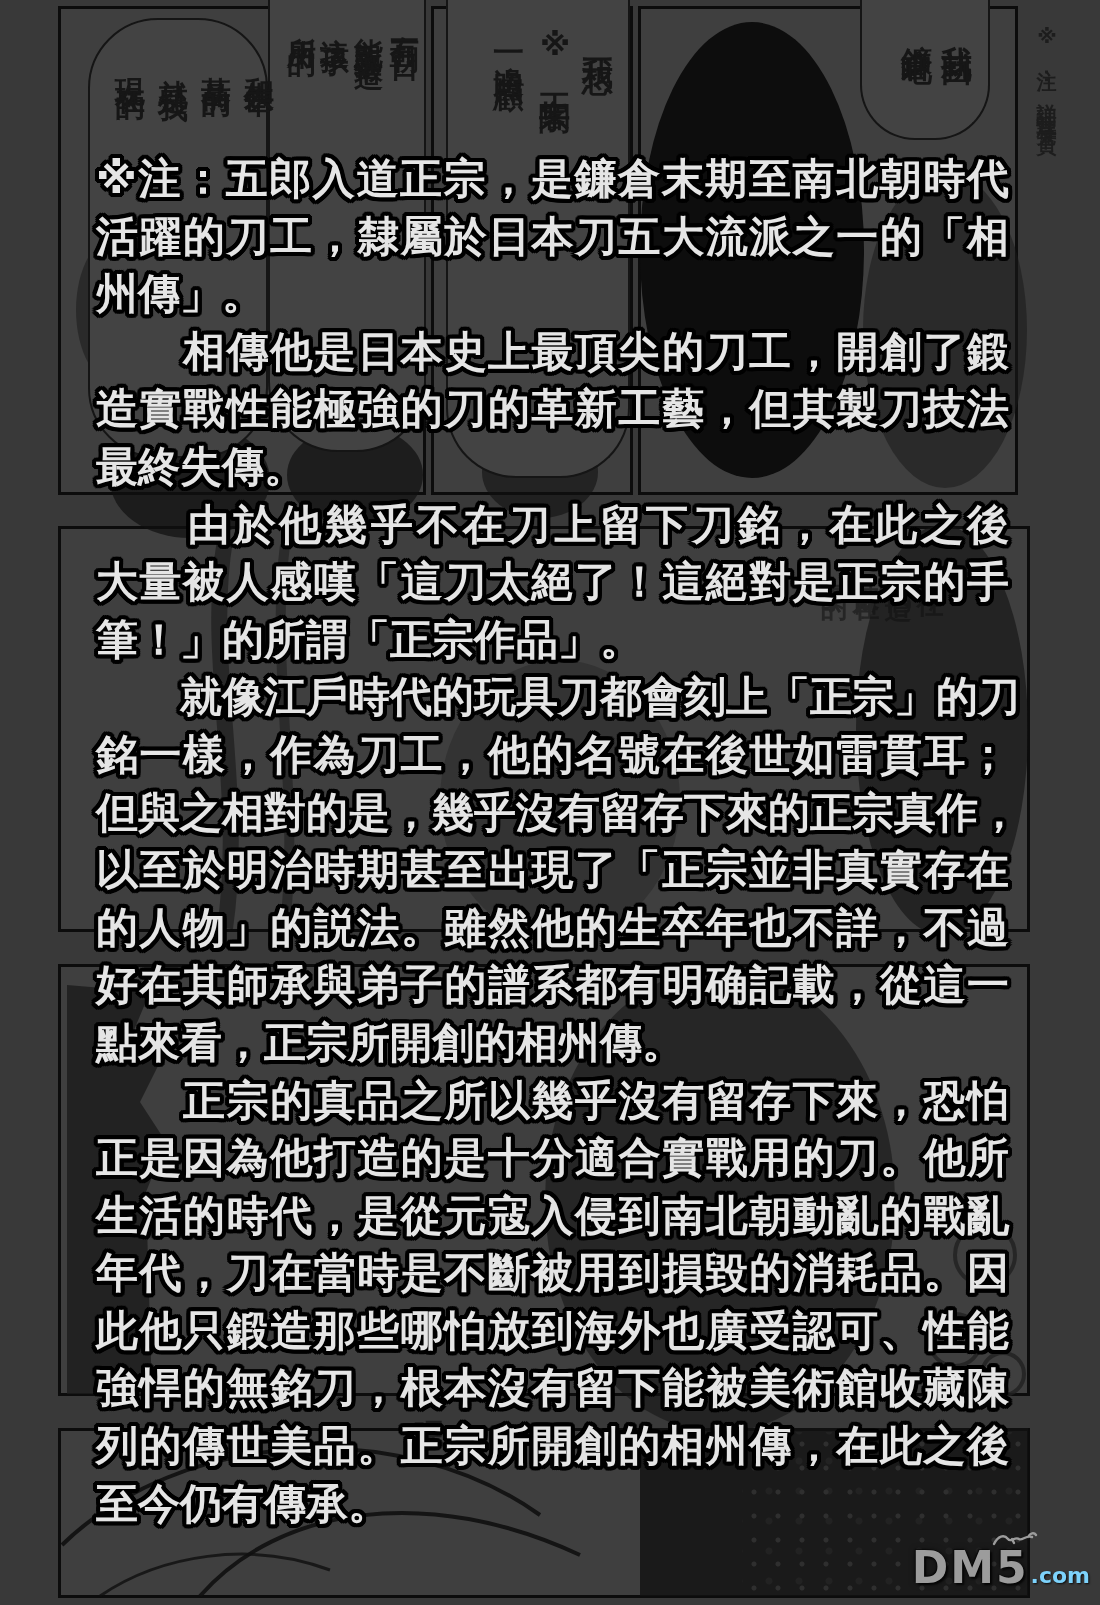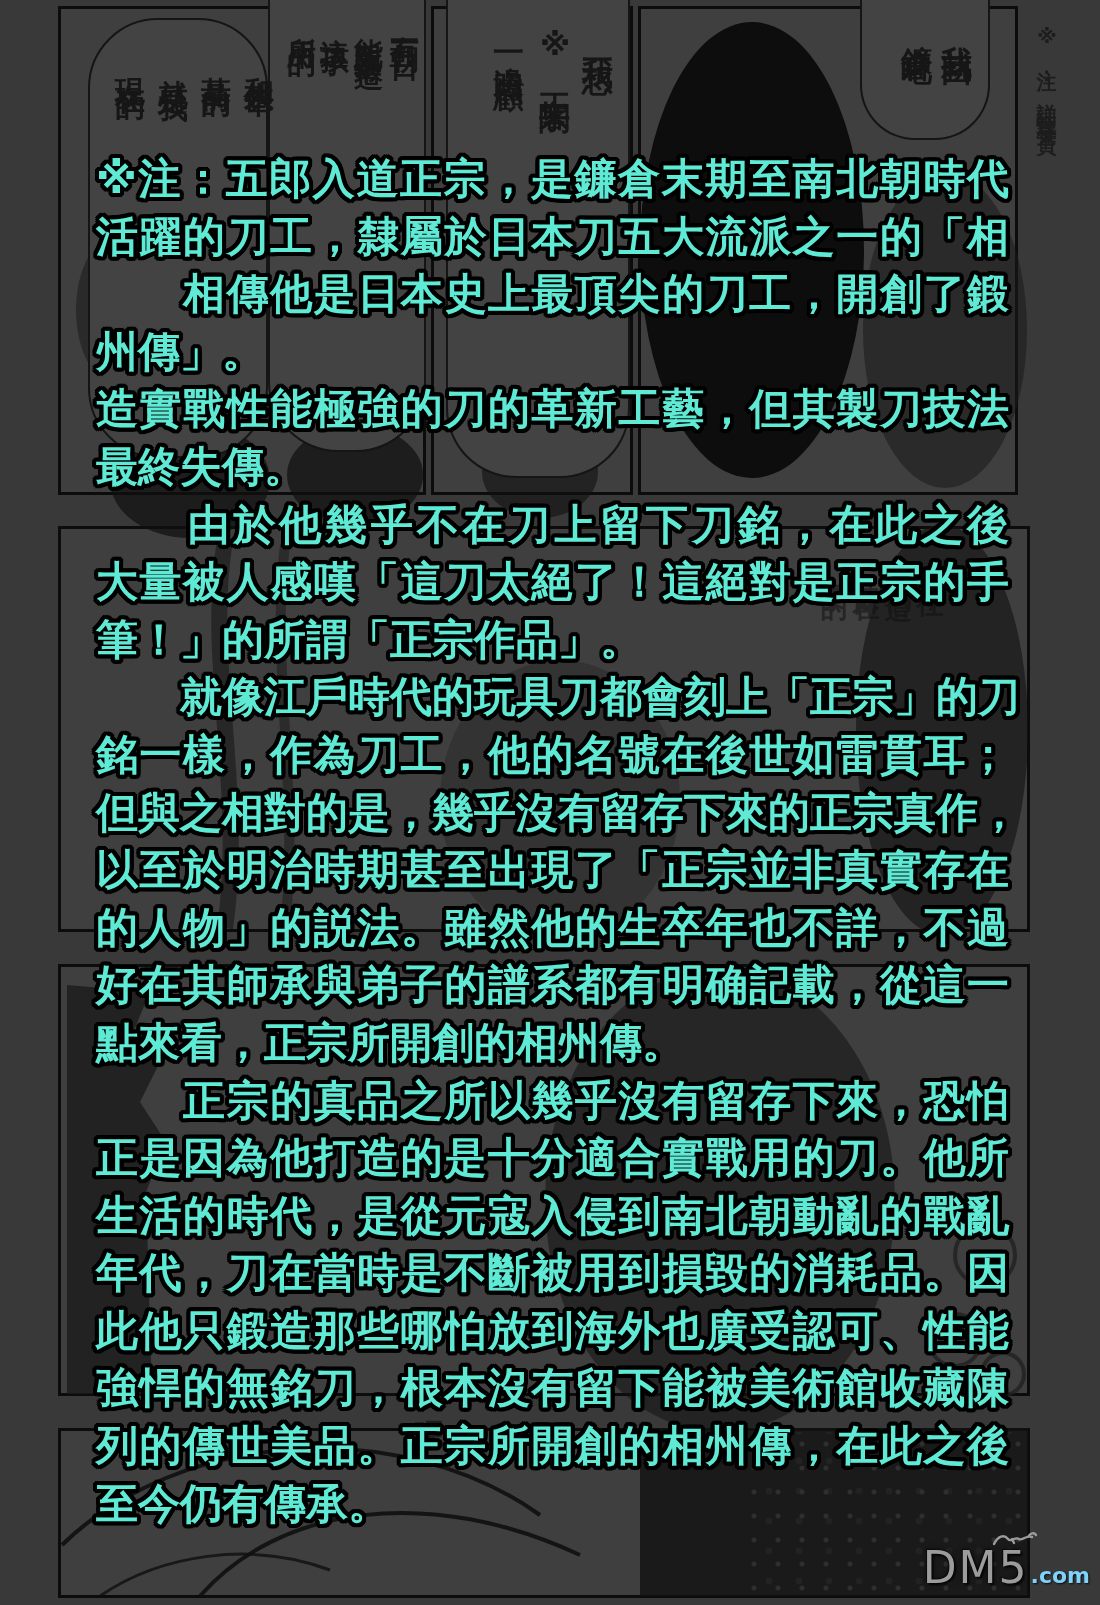--- a/index.html
+++ b/index.html
@@ -53,37 +53,37 @@
   .margin-note{
     position:absolute;left:1034px;top:24px;
     writing-mode:vertical-rl;text-orientation:upright;
     font-size:20px;font-weight:700;letter-spacing:6px;
     color:#1d1d1d;z-index:5;white-space:nowrap;
   }
   
   .overlay{position:absolute;left:96px;top:150px;width:913px;z-index:6;}
   .nline{
     width:913px;height:57.6px;line-height:57.6px;
-    font-size:42px;font-weight:700;color:#5eead4;
+    font-size:42px;font-weight:700;color:#e5e5e5;
     white-space:nowrap;
     text-align:justify;text-align-last:justify;text-justify:inter-character;
     text-shadow:
       -4px 0 0 #000, 4px 0 0 #000, 0 -4px 0 #000, 0 4px 0 #000,
       -3px -3px 0 #000, 3px -3px 0 #000, -3px 3px 0 #000, 3px 3px 0 #000,
       -4px -2px 0 #000, -4px 2px 0 #000, 4px -2px 0 #000, 4px 2px 0 #000,
       -2px -4px 0 #000, 2px -4px 0 #000, -2px 4px 0 #000, 2px 4px 0 #000;
   }
   .nline.short{text-align:left;text-align-last:left;}
   
   .watermark{
     position:absolute;right:10px;bottom:12px;z-index:7;
     display:flex;align-items:baseline;
   }
   .wm-brand{
-    font-size:44px;font-weight:400;letter-spacing:2px;color:#9c9c9c;
+    font-size:44px;font-weight:700;letter-spacing:2px;color:#9c9c9c;
     text-shadow:2px 2px 2px rgba(0,0,0,.75), -1px -1px 1px rgba(0,0,0,.55), 0 0 6px rgba(0,0,0,.5);
   }
   .wm-suffix{
     font-size:22px;font-weight:700;color:#7dd3fc;margin-left:2px;
     text-shadow:1px 1px 2px rgba(0,0,0,.8);
   }
   .wm-dragon{position:absolute;right:52px;top:-13px;}
 </style>
 </head>
 <body>
@@ -151,22 +151,22 @@
   <span class="vcol faint" style="left:848px;top:560px;font-size:27px;">被留在</span>
   <span class="vcol faint" style="left:816px;top:560px;font-size:27px;">妻子的</span>
 
   <span class="vcol" style="left:408px;top:1396px;font-size:30px;opacity:.8;">嗯</span>
 
   <div class="margin-note">※注：詳細注釋見下頁</div>
 
   <div class="overlay">
     <div class="nline">※注：五郎入道正宗，是鐮倉末期至南北朝時代</div>
     <div class="nline">活躍的刀工，隸屬於日本刀五大流派之一的「相</div>
+    <div class="nline short">州傳」。</div>
     <div class="nline">　　相傳他是日本史上最頂尖的刀工，開創了鍛</div>
-    <div class="nline short">州傳」。</div>
     <div class="nline">造實戰性能極強的刀的革新工藝，但其製刀技法</div>
     <div class="nline short">最終失傳。</div>
     <div class="nline">　　由於他幾乎不在刀上留下刀銘，在此之後</div>
     <div class="nline">大量被人感嘆「這刀太絕了！這絕對是正宗的手</div>
     <div class="nline short">筆！」的所謂「正宗作品」。</div>
     <div class="nline">　　就像江戶時代的玩具刀都會刻上「正宗」的刀</div>
     <div class="nline">銘一樣，作為刀工，他的名號在後世如雷貫耳；</div>
     <div class="nline">但與之相對的是，幾乎沒有留存下來的正宗真作，</div>
     <div class="nline">以至於明治時期甚至出現了「正宗並非真實存在</div>
     <div class="nline">的人物」的説法。雖然他的生卒年也不詳，不過</div>

